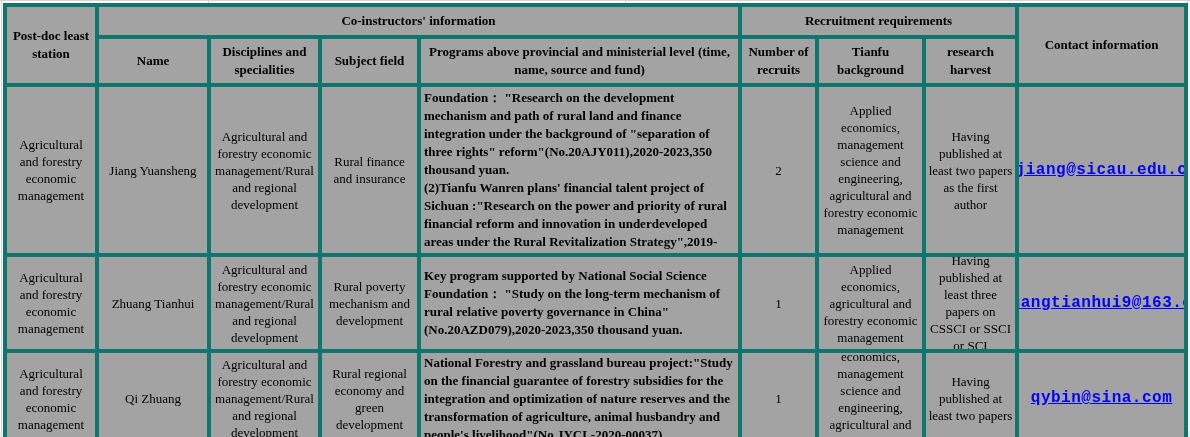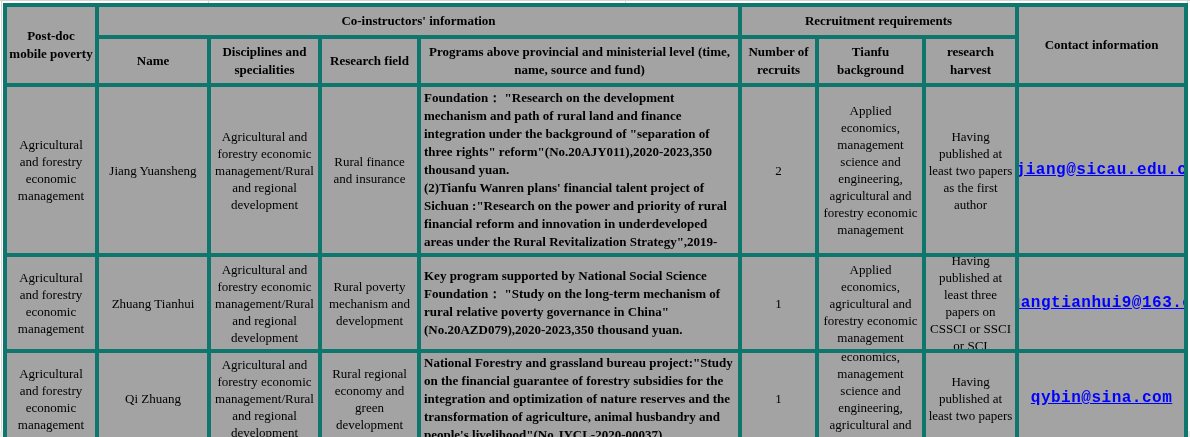--- a/index.html
+++ b/index.html
@@ -57,21 +57,21 @@
       <col style="width:77px">
     <col style="width:107px">
       <col style="width:93px">
       <col style="width:169px">
   </colgroup>
 
   <tbody>
       <tr>
     <td rowspan="2">
       <div class="cw hgs hdr">
-            <span>Post-doc mobile poverty</span>
+            <span>Post-doc least station</span>
           </div>
     </td>
     <td colspan="4">
       <div class="cw hg1 hdr">
             <span>Co-instructors' information</span>
           </div>
     </td>
     <td colspan="3">
       <div class="cw hg1 hdr">
             <span>Recruitment requirements</span>
@@ -90,21 +90,21 @@
             <span>Name</span>
           </div>
     </td>
     <td>
       <div class="cw hg2 hdr">
             <span>Disciplines and specialities</span>
           </div>
     </td>
     <td>
       <div class="cw hg2 hdr">
-            <span>Research field</span>
+            <span>Subject field</span>
           </div>
     </td>
     <td>
       <div class="cw hg2 hdr">
             <span>Programs above provincial and ministerial level (time, name, source and fund)</span>
           </div>
     </td>
     <td>
       <div class="cw hg2 hdr">
             <span>Number of recruits</span>

